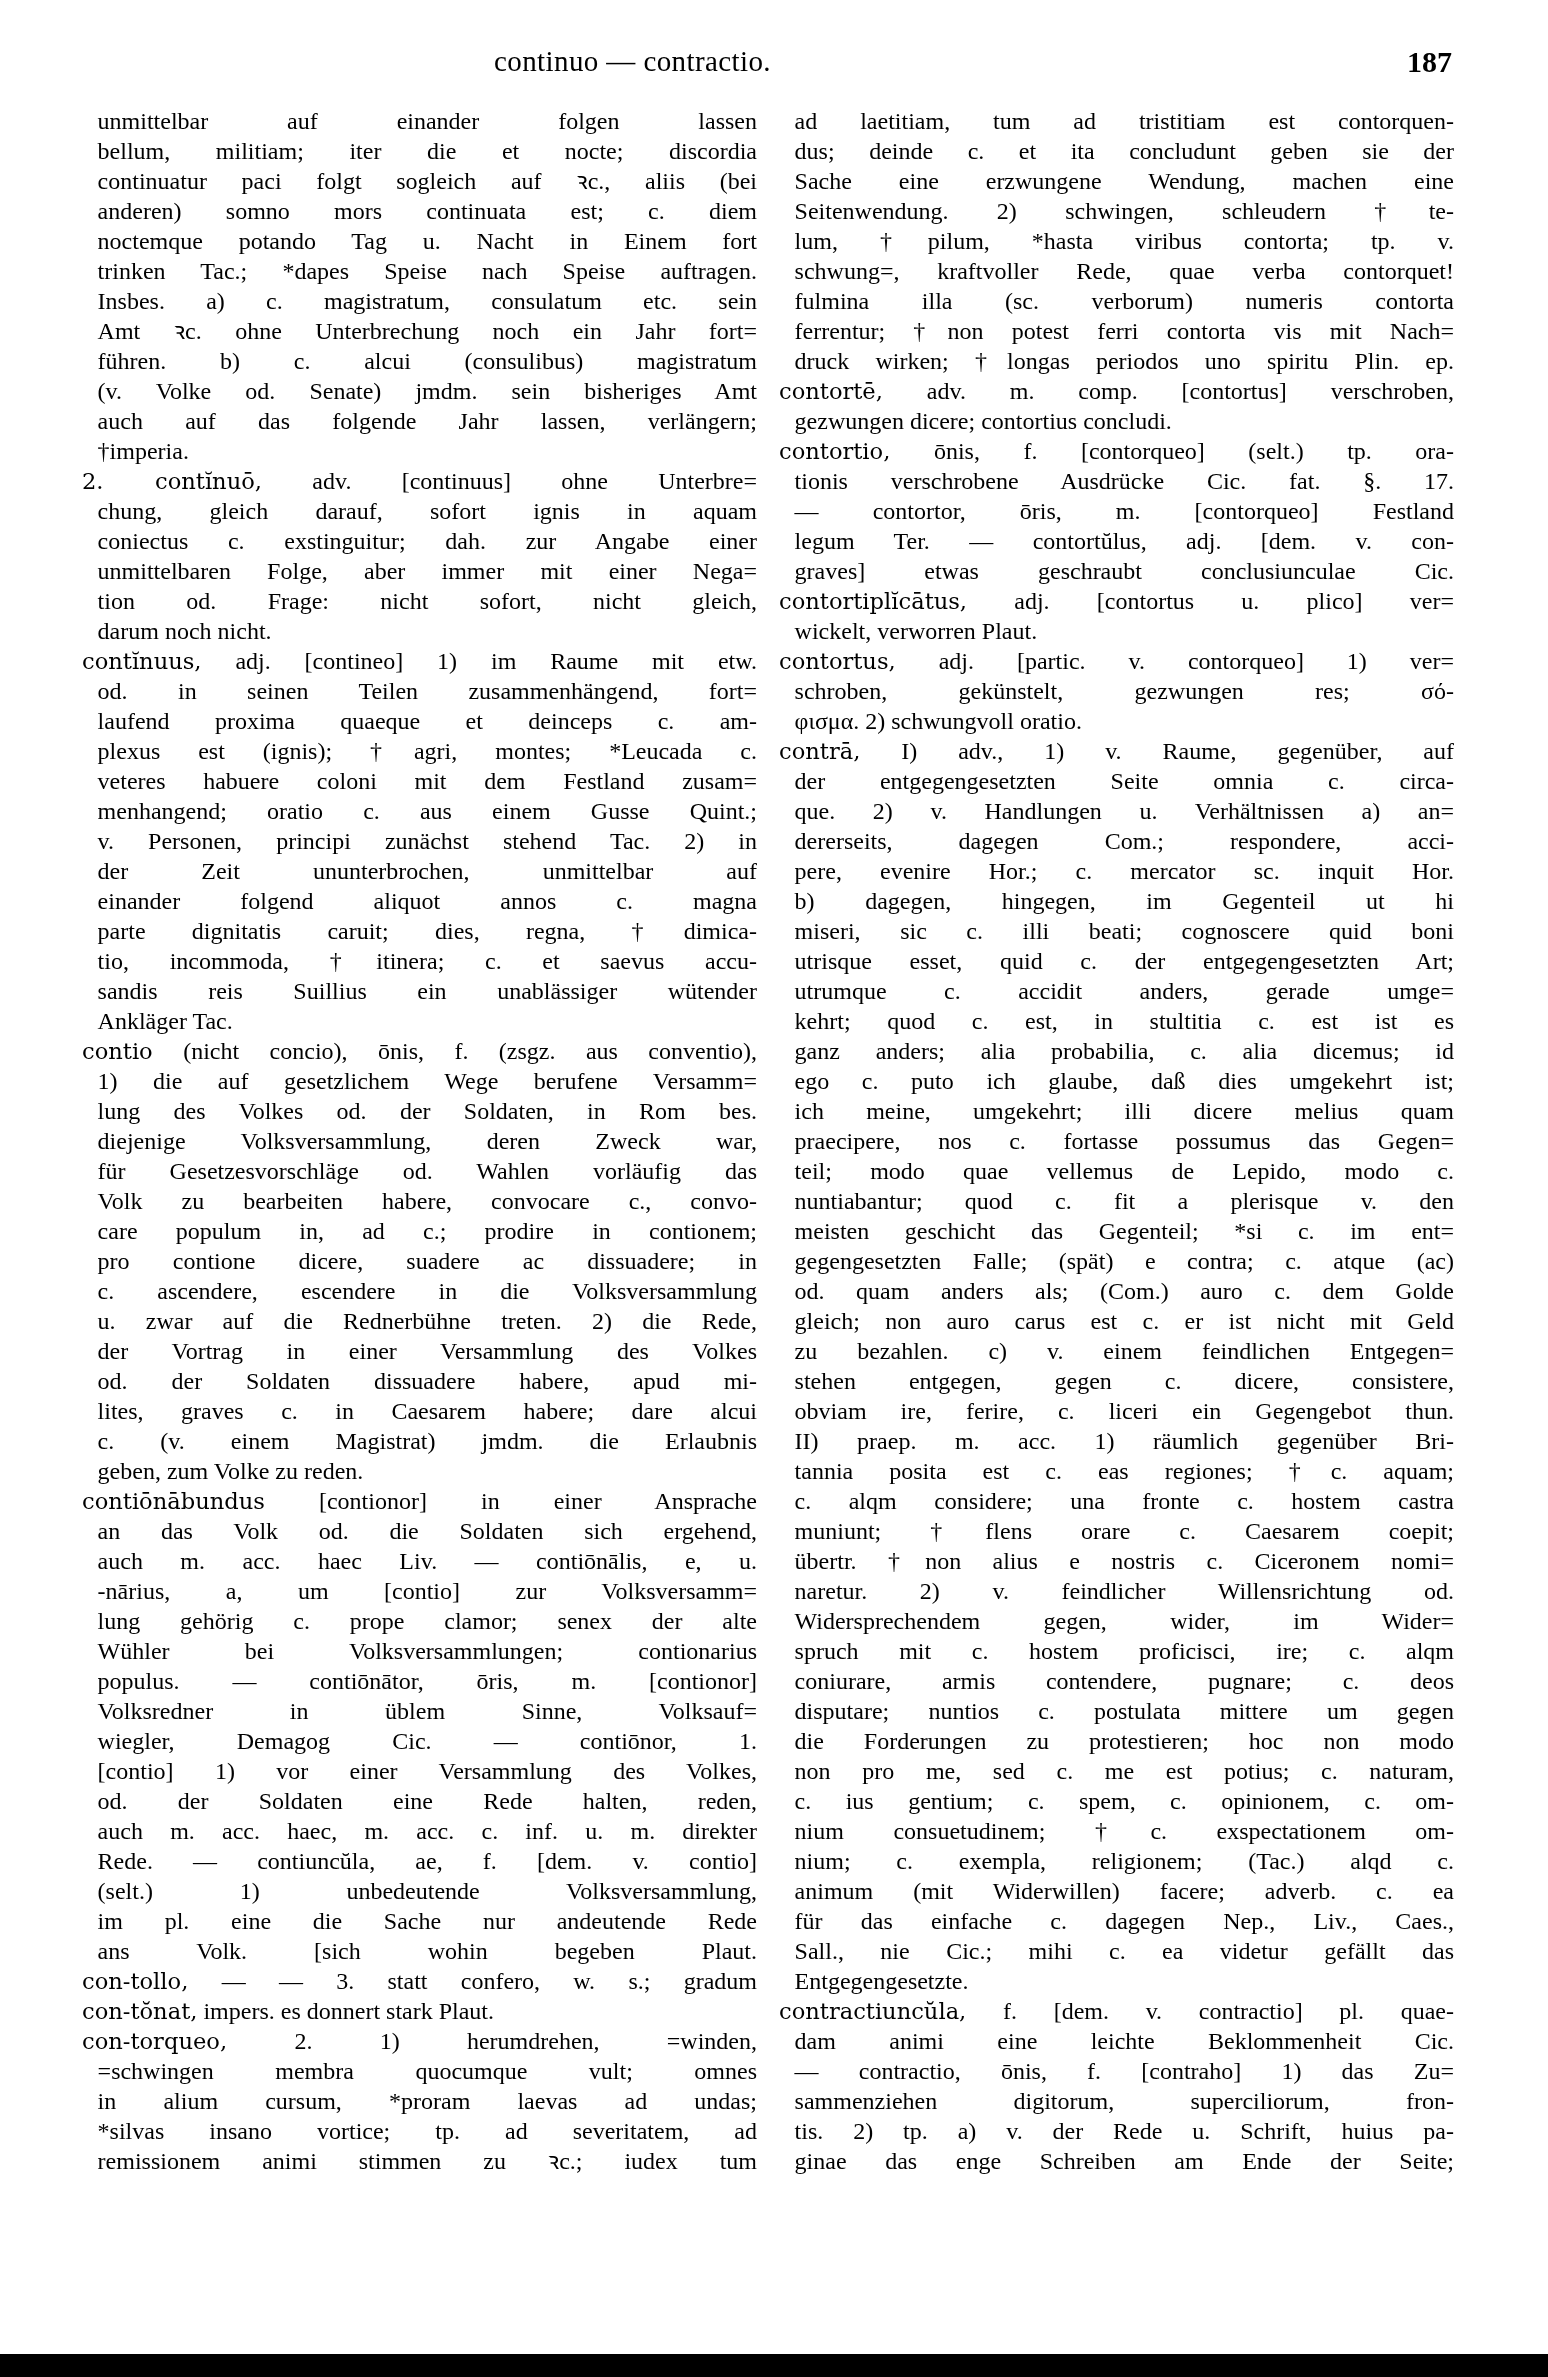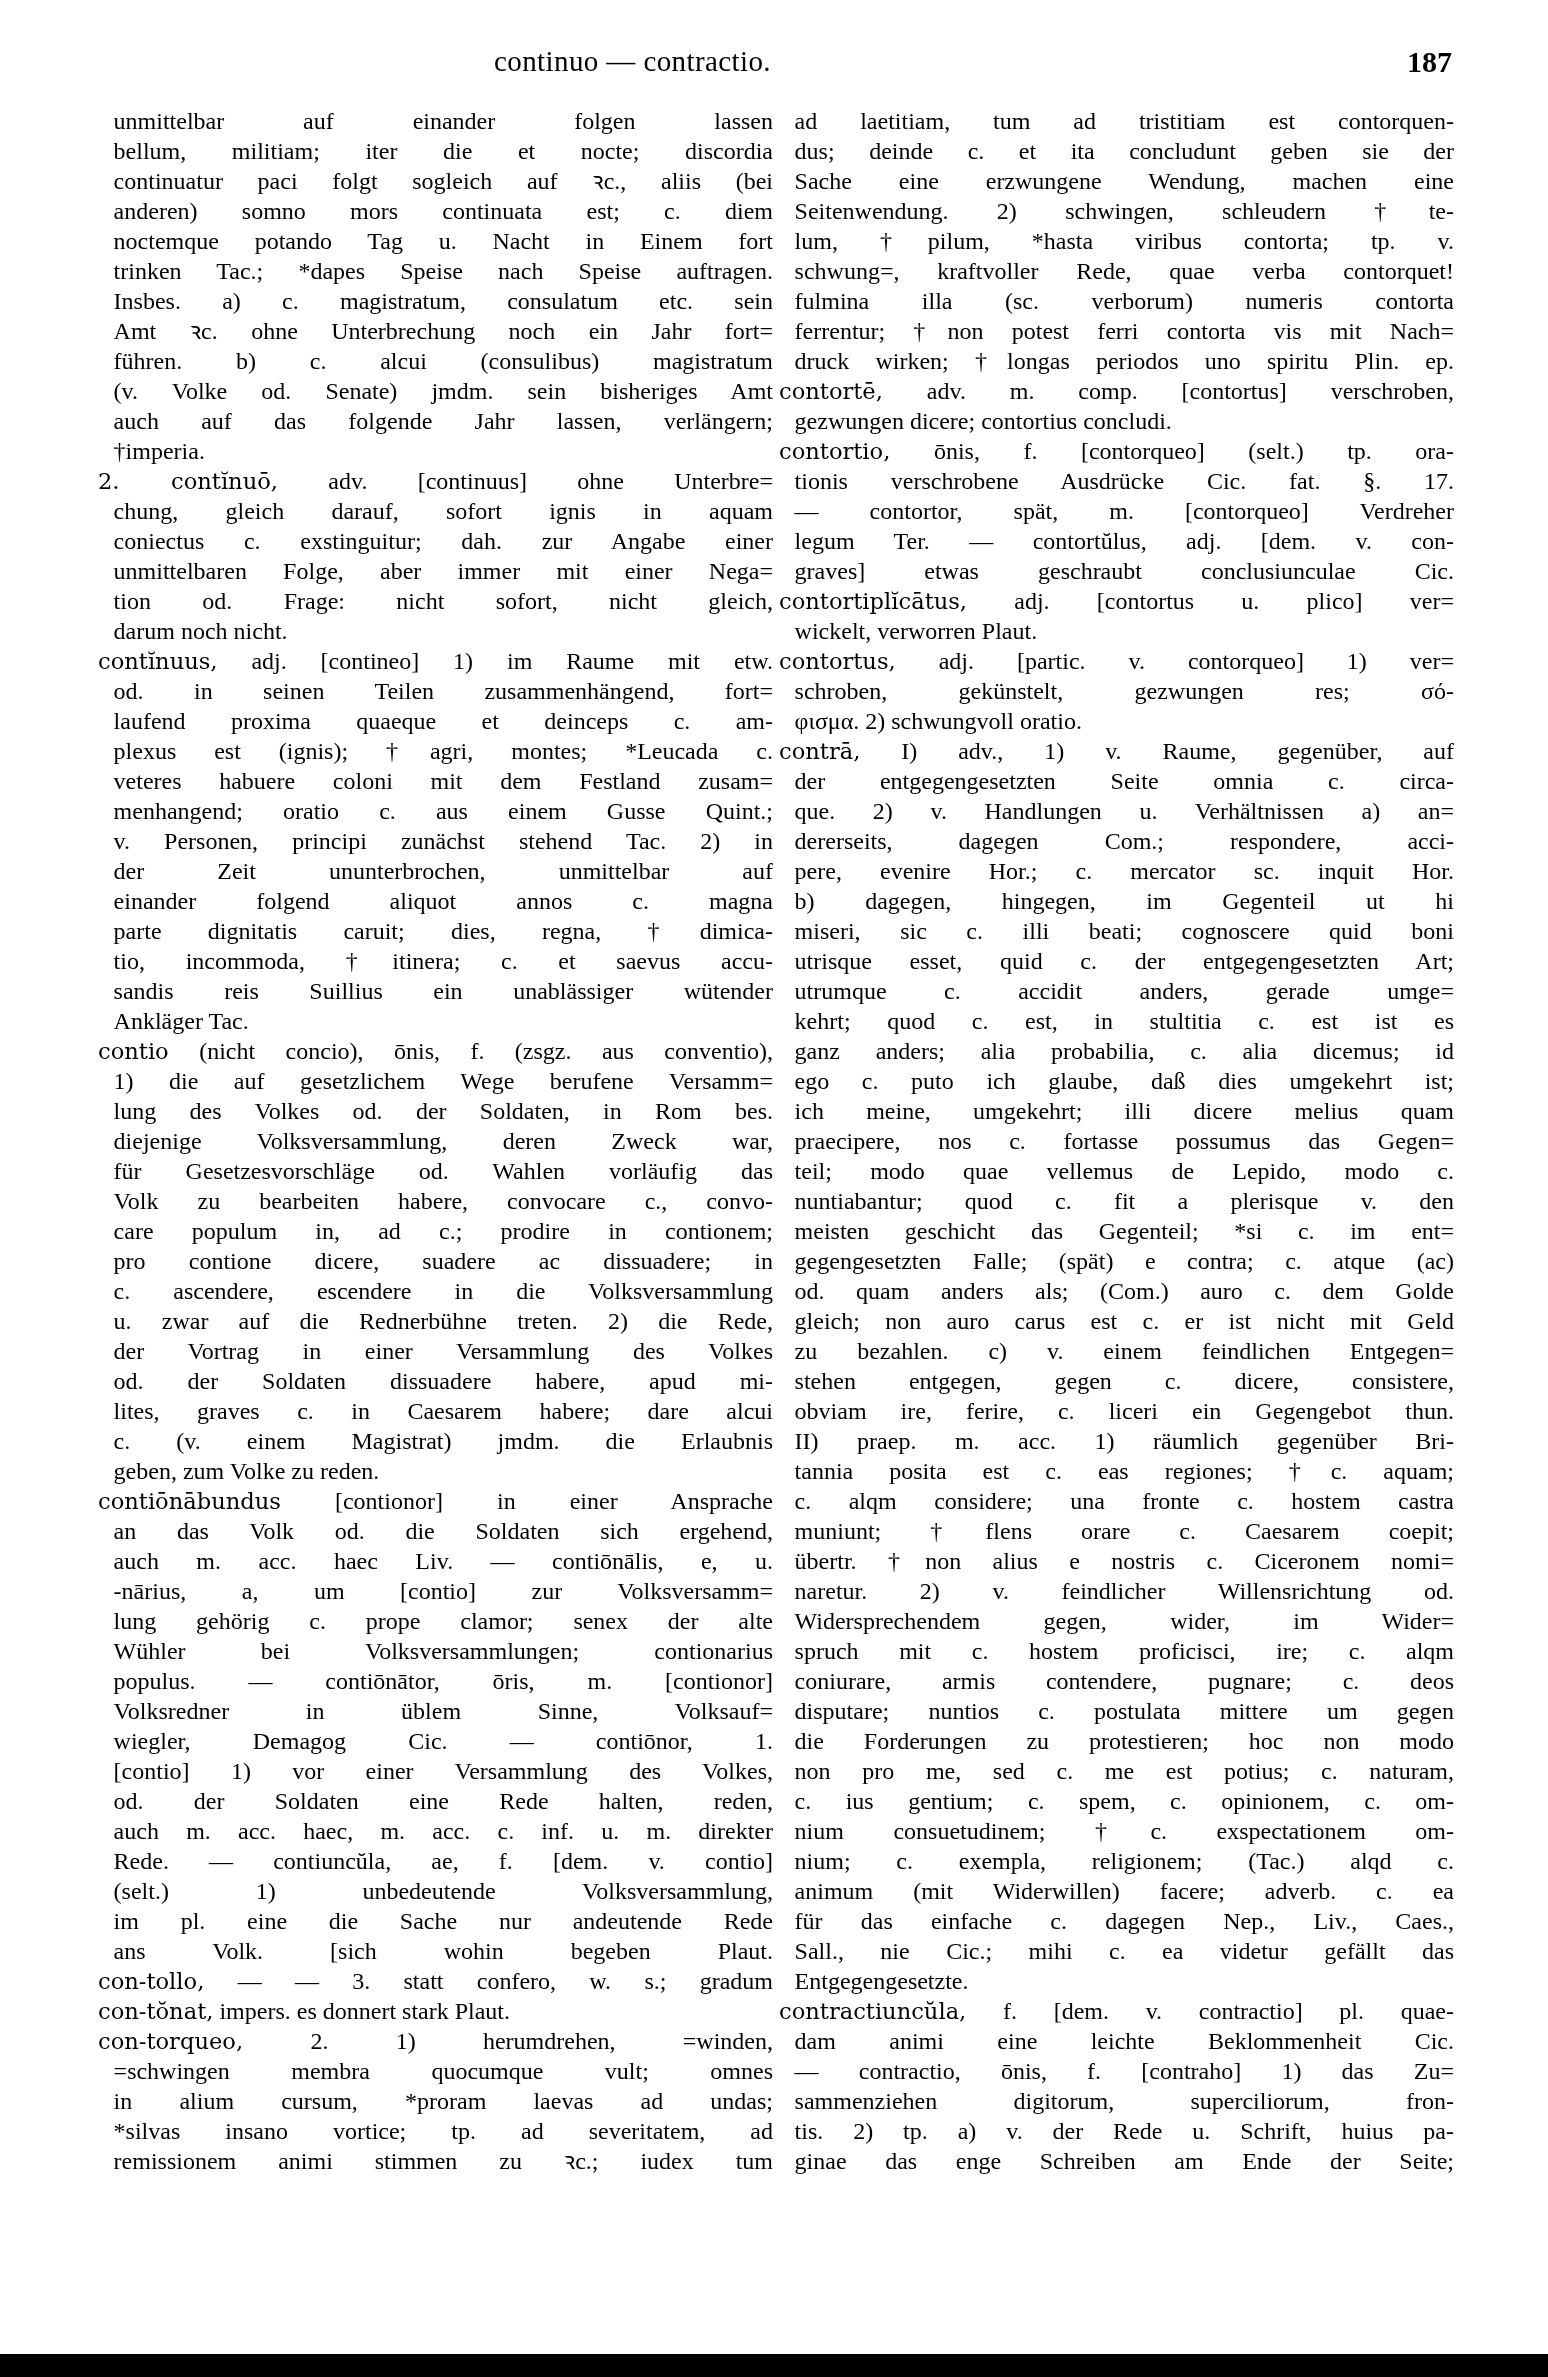--- a/index.html
+++ b/index.html
@@ -4,21 +4,21 @@
 <style>
   html, body { margin:0; padding:0; background:#ffffff; }
   body { width:1549px; height:2377px; position:relative; overflow:hidden;
          font-family:"DejaVu Serif", serif; color:#000; }
   .header { position:absolute; top:45px; left:0; width:1549px; height:40px; }
   .running-head { position:absolute; left:0; width:1265px; text-align:center; top:0;
          font-family:"Liberation Serif", serif; font-size:29px; letter-spacing:0.4px; }
   .page-number { position:absolute; left:1407px; top:0; font-family:"Liberation Serif", serif;
          font-size:30px; font-weight:bold; }
   .column { position:absolute; top:106px; width:675px; }
-  .col-left { left:98px; }
+  .col-left { left:82px; }
   .col-right { left:779px; }
   .line { height:30px; line-height:30px; font-family:"Liberation Serif", serif;
           font-size:24px; white-space:nowrap; text-align:justify; text-align-last:justify;
           padding-left:15.6px; box-sizing:border-box; overflow:hidden; }
   .line.entry { padding-left:0; }
   .line.last { text-align-last:left; }
   .hw { font-weight:normal; font-family:"DejaVu Serif", serif; font-size:22.6px; }
   .bottom-bar { position:absolute; left:0; top:2354px; width:1549px; height:23.4px; background:#000; }
 </style>
 </head>
@@ -107,21 +107,21 @@
     <div class="line"><span>Seitenwendung. 2) schwingen, schleudern †te-</span></div>
     <div class="line"><span>lum, †pilum, *hasta viribus contorta; tp. v.</span></div>
     <div class="line"><span>schwung=, kraftvoller Rede, quae verba contorquet!</span></div>
     <div class="line"><span>fulmina illa (sc. verborum) numeris contorta</span></div>
     <div class="line"><span>ferrentur; †non potest ferri contorta vis mit Nach=</span></div>
     <div class="line"><span>druck wirken; †longas periodos uno spiritu Plin. ep.</span></div>
     <div class="line entry"><span class="hw">contortē,</span><span> adv. m. comp. [contortus] verschroben,</span></div>
     <div class="line last"><span>gezwungen dicere; contortius concludi.</span></div>
     <div class="line entry"><span class="hw">contortio,</span><span> ōnis, f. [contorqueo] (selt.) tp. ora-</span></div>
     <div class="line"><span>tionis verschrobene Ausdrücke Cic. fat. §. 17.</span></div>
-    <div class="line"><span>— contortor, spät, m. [contorqueo] Verdreher</span></div>
+    <div class="line"><span>— contortor, ōris, m. [contorqueo] Festland</span></div>
     <div class="line"><span>legum Ter. — contortŭlus, adj. [dem. v. con-</span></div>
     <div class="line"><span>graves] etwas geschraubt conclusiunculae Cic.</span></div>
     <div class="line entry"><span class="hw">contortiplĭcātus,</span><span> adj. [contortus u. plico] ver=</span></div>
     <div class="line last"><span>wickelt, verworren Plaut.</span></div>
     <div class="line entry"><span class="hw">contortus,</span><span> adj. [partic. v. contorqueo] 1) ver=</span></div>
     <div class="line"><span>schroben, gekünstelt, gezwungen res; σό-</span></div>
     <div class="line last"><span>φισμα. 2) schwungvoll oratio.</span></div>
     <div class="line entry"><span class="hw">contrā,</span><span> I) adv., 1) v. Raume, gegenüber, auf</span></div>
     <div class="line"><span>der entgegengesetzten Seite omnia c. circa-</span></div>
     <div class="line"><span>que. 2) v. Handlungen u. Verhältnissen a) an=</span></div>

